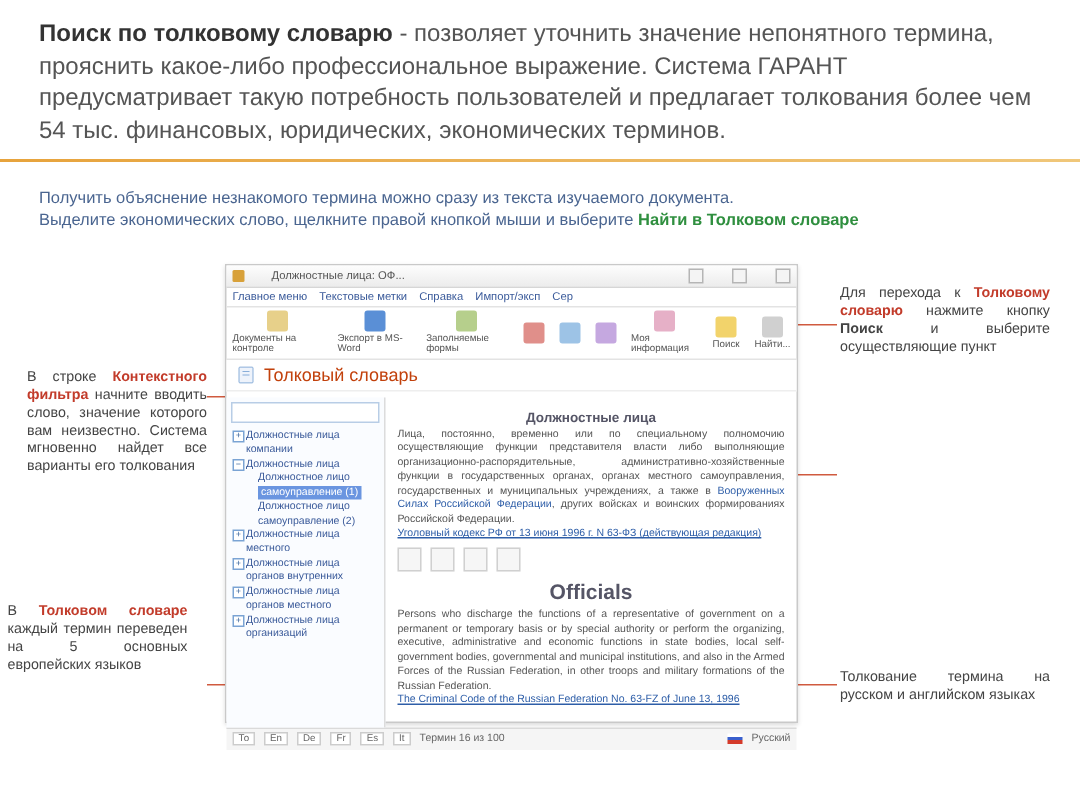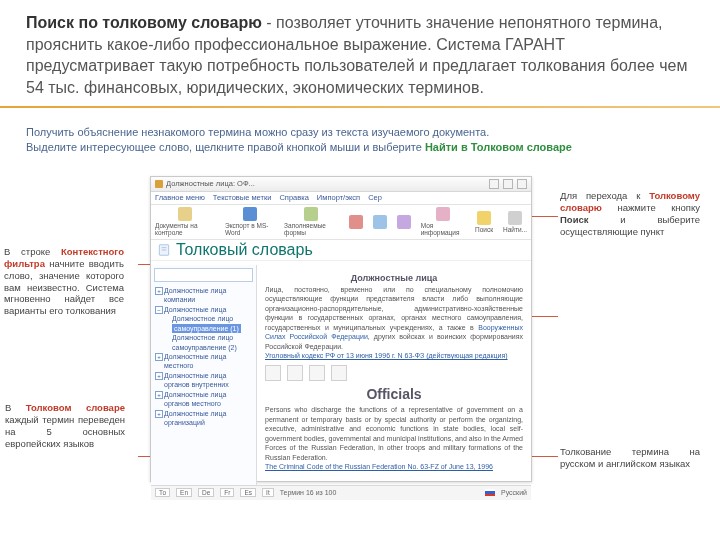--- a/index.html
+++ b/index.html
@@ -8,35 +8,35 @@
   .header-rule{position:absolute;left:0;right:0;bottom:0;height:2px;background:linear-gradient(90deg,#e7a33c,#f0c77a)}
   .header-text{font-size:16px;line-height:1.35;color:#555}
   .header-text .bold{font-weight:700;color:#333}
   .instr{padding:17px 26px 2px 26px;font-size:11px;color:#4a6590;line-height:1.3}
   .instr .green{color:#2f8f3f;font-weight:600}
   .canvas{position:relative;width:720px;height:360px}
   .callout{position:absolute;font-size:9.5px;line-height:1.25;color:#444;text-align:justify}
   .callout .red{color:#c23b2a;font-weight:600}
   
   .appwin{position:absolute;left:150px;top:20px;width:380px;height:304px;border:1px solid #c9c9c9;background:#fff;box-shadow:0 1px 3px rgba(0,0,0,.15);font-size:7.5px;color:#555}
-  .titlebar{height:14px;background:linear-gradient(#fdfdfd,#ececec);border-bottom:1px solid #d6d6d6;display:flex;align-items:center;padding:0 4px;gap:3px}
+  .titlebar{height:14px;background:linear-gradient(#fdfdfd,#ececec);border-bottom:1px solid #d6d6d6;display:flex;align-items:center;padding:0 4px;gap:18px}
   .titlebar .winbtn{width:8px;height:8px;border:1px solid #b5b5b5;background:#f4f4f4;margin-left:1px}
   .menubar{height:12px;border-bottom:1px solid #e3e3e3;padding:0 4px;display:flex;align-items:center;gap:8px;color:#3a5a9a}
   .toolbar{height:30px;border-bottom:1px solid #e3e3e3;padding:2px 4px;display:flex;align-items:center;gap:10px}
   .tbtn{display:flex;flex-direction:column;align-items:center;gap:1px;font-size:6.5px;color:#555}
   .tico{width:14px;height:14px;border-radius:2px}
   .workarea{display:flex;height:220px}
   .leftpane{width:106px;border-right:1px solid #dcdcdc;background:#fafcff;padding:3px 3px;box-sizing:border-box}
   .search-field{height:12px;border:1px solid #b8cde6;background:#fff;margin-bottom:4px}
   .tree{font-size:7px;color:#3a5a9a;line-height:1.35}
   .tree .item{padding-left:10px;position:relative}
   .tree .sq{position:absolute;left:1px;top:1px;width:6px;height:6px;border:1px solid #7aa3d4;background:#fff;font-size:6px;line-height:6px;text-align:center;color:#36629a}
   .tree .sel{background:#6a95e0;color:#fff;padding:0 2px;display:inline-block}
   .content{flex:1;padding:6px 8px;box-sizing:border-box;overflow:hidden}
-  .content-title{height:20px;background:#fff;display:flex;align-items:center;gap:5px;color:#0f766e;font-size:16px;font-weight:400;border-bottom:1px solid #eee;margin-bottom:4px}
+  .content-title{height:20px;background:#fff;display:flex;align-items:center;gap:5px;color:#c2410c;font-size:12px;font-weight:400;border-bottom:1px solid #eee;margin-bottom:4px}
   .doc-ico{width:14px;height:14px}
   .h-ru{font-size:9px;color:#556;font-weight:700;text-align:center;margin:2px 0}
   .para{font-size:7px;color:#555;line-height:1.35;text-align:justify}
   .para .blue{color:#2e5ea8}
   .hlink{color:#2e5ea8;text-decoration:underline}
   .actionrow{display:flex;gap:6px;margin:5px 0}
   .aico{width:14px;height:14px;border:1px solid #d0d0d0;background:#f6f6f6}
   .h-en{font-size:14px;color:#556;font-weight:700;text-align:center;margin:3px 0}
   .status{height:14px;border-top:1px solid #dadada;background:#f5f5f5;display:flex;align-items:center;padding:0 4px;gap:6px;font-size:7px;color:#666}
   .tab{padding:0 3px;border:1px solid #ccc;background:#fff;font-size:6.5px}
@@ -49,27 +49,27 @@
 <div class="header-block">
   <div class="header-text">
     <span class="bold">Поиск по толковому словарю</span><span> - позволяет уточнить значение непонятного термина, прояснить какое-либо профессиональное выражение. Система ГАРАНТ предусматривает такую потребность пользователей и предлагает толкования более чем 54 тыс. финансовых, юридических, экономических терминов.</span>
   </div>
   <div class="header-rule"></div>
 </div>
 
 <div class="instr">
   <div>Получить объяснение незнакомого термина можно сразу из текста изучаемого документа.</div>
   <div>
-    <span>Выделите интересующее слово, щелкните правой кнопкой мыши и выберите </span><span class="green">Найти в Толковом словаре</span>
+    <span>Выделите экономических слово, щелкните правой кнопкой мыши и выберите </span><span class="green">Найти в Толковом словаре</span>
   </div>
 </div>
 
 <div class="canvas">
 
-  <div class="callout" style="left:4px;top:90px;width:120px">
+  <div class="callout" style="left:18px;top:90px;width:120px">
     <span>В строке </span><span class="red">Контекстного фильтра</span><span> начните вводить слово, значение которого вам неизвестно. Система мгновенно найдет все варианты его толкования</span>
   </div>
   <div class="pointer-line" style="left:138px;top:108px;width:20px"></div>
 
   <div class="callout" style="left:5px;top:246px;width:120px">
     <span>В </span><span class="red">Толковом словаре</span><span> каждый термин переведен на 5 основных европейских языков</span>
   </div>
   <div class="pointer-line" style="left:138px;top:300px;width:24px"></div>
 
   <div class="callout" style="left:560px;top:34px;width:140px">

